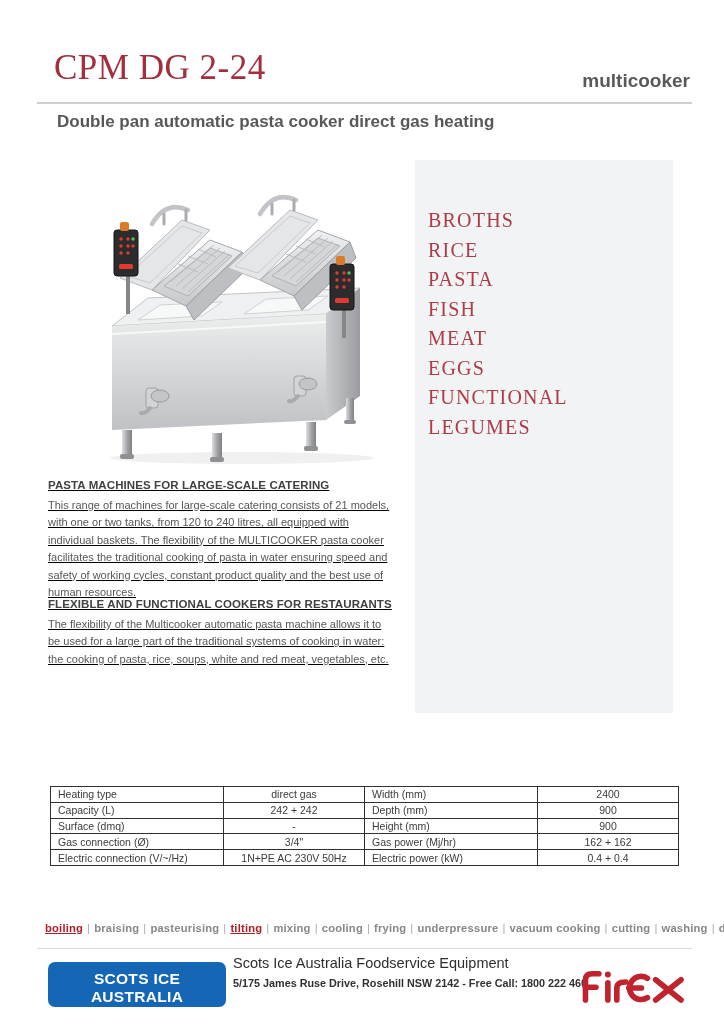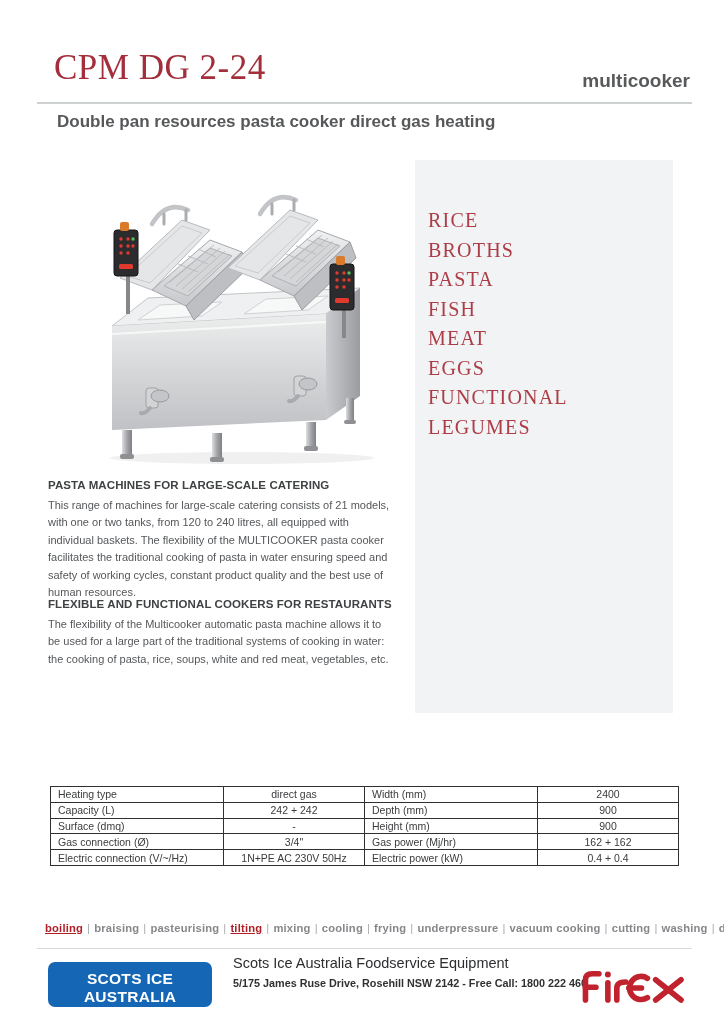--- a/index.html
+++ b/index.html
@@ -36,21 +36,21 @@
     list-style:none;margin:0;padding:46px 0 0 13px;
   }
   .food-list li{
     font-family:"Liberation Serif",serif;
     font-size:20px;line-height:29.5px;letter-spacing:1.2px;
     color:#ae3c46;
   }
   
   .product{position:absolute;left:94px;top:178px;width:292px;height:288px;}
   
-  .section{position:absolute;left:48px;width:345px;}
+  .section{position:absolute;left:48px;width:345px;text-decoration:underline;}
   .section.s1{top:479px;}
   .section.s2{top:598px;}
   .section h3{
     margin:0 0 6px 0;font-size:11.5px;color:#3f4143;letter-spacing:.1px;
   }
   .section p{
     margin:0;font-size:11px;line-height:17.4px;color:#55575a;
   }
   
   .spec{
@@ -71,21 +71,21 @@
     white-space:nowrap;
   }
   .tag{color:#85878a;}
   .tag.hl{color:#b01e28;text-decoration:underline;}
   .sep{color:#a9abad;margin:0 4px;font-weight:normal;}
   .footer-rule{
     position:absolute;left:37px;top:948px;width:655px;height:1px;background:#d7d9da;
   }
   
   .logo-box{
-    position:absolute;left:48px;top:962px;width:164px;height:45px;
+    position:absolute;left:48px;top:962px;width:178px;height:45px;
     background:#1566b4;border-radius:7px;text-align:center;
   }
   .logo-main{
     display:block;margin-top:8px;font-size:15.5px;font-weight:bold;
     color:#ffffff;letter-spacing:.3px;
   }
   .logo-sub{
     display:block;margin-top:16px;font-size:12px;color:#a9c9e8;letter-spacing:2.6px;
   }
   .company{position:absolute;left:233px;top:955px;font-size:14.5px;color:#2d2e30;}
@@ -94,26 +94,26 @@
   .firex{position:absolute;left:578px;top:966px;width:112px;height:38px;}
 </style>
 </head>
 <body>
 
 <div class="page">
 
   <h1 class="title">CPM DG 2-24</h1>
   <span class="category">multicooker</span>
   <div class="header-rule"></div>
-  <h2 class="subtitle">Double pan resources pasta cooker direct gas heating</h2>
+  <h2 class="subtitle">Double pan automatic pasta cooker direct gas heating</h2>
 
   <div class="side-panel">
     <ul class="food-list">
+      <li>BROTHS</li>
       <li>RICE</li>
-      <li>BROTHS</li>
       <li>PASTA</li>
       <li>FISH</li>
       <li>MEAT</li>
       <li>EGGS</li>
       <li>FUNCTIONAL</li>
       <li>LEGUMES</li>
     </ul>
   </div>
 
   <svg class="product" viewBox="0 0 292 288" xmlns="http://www.w3.org/2000/svg">

